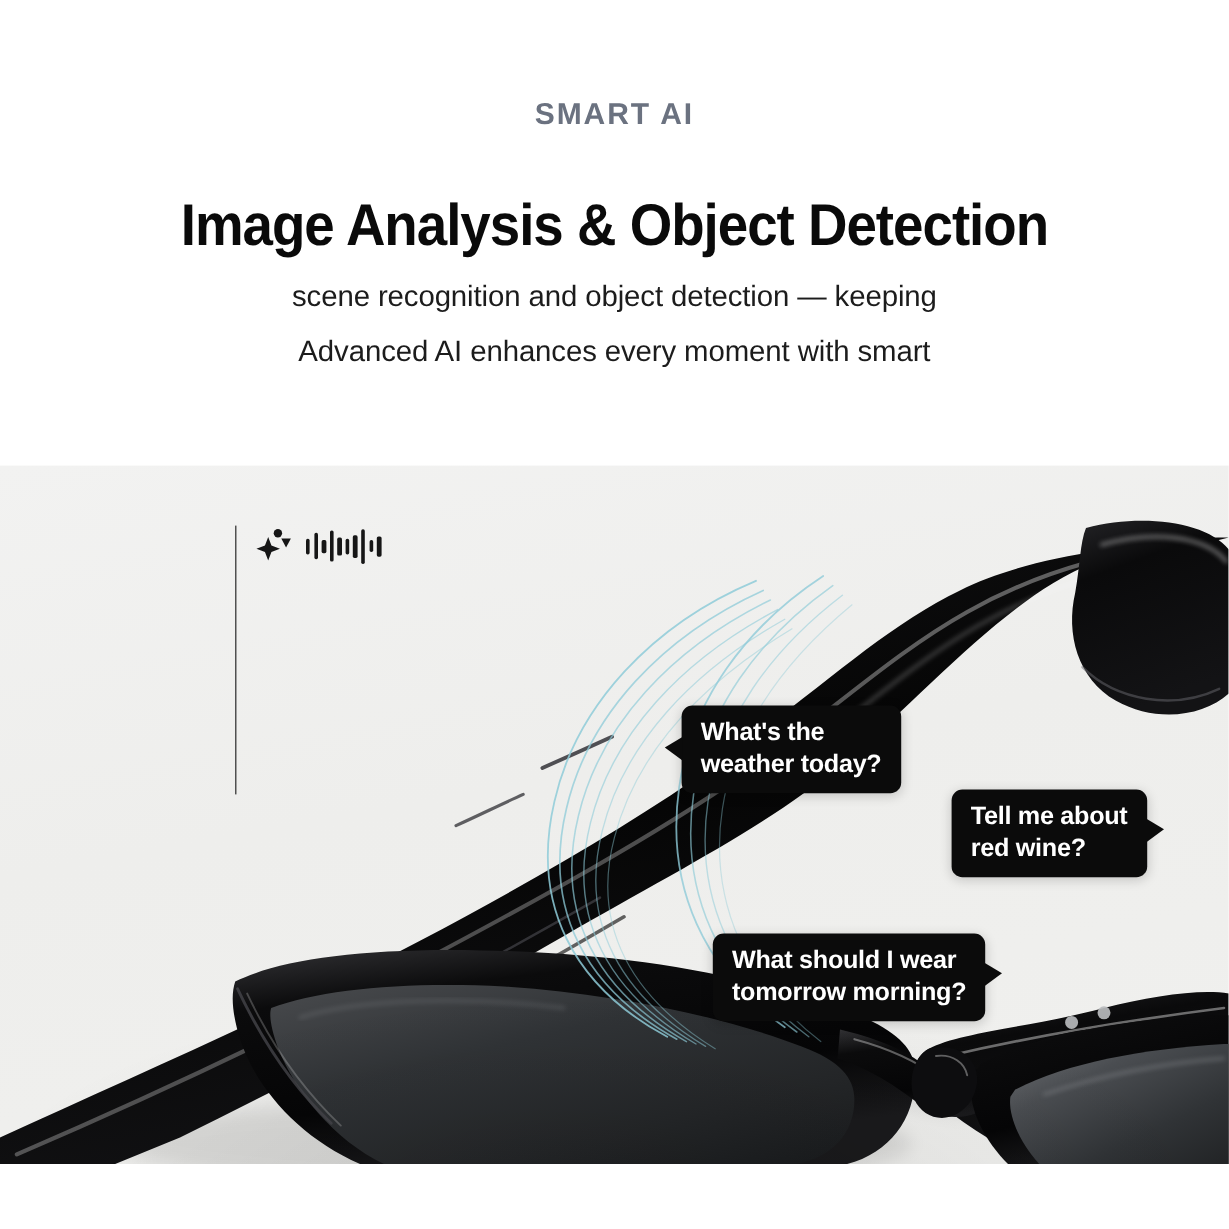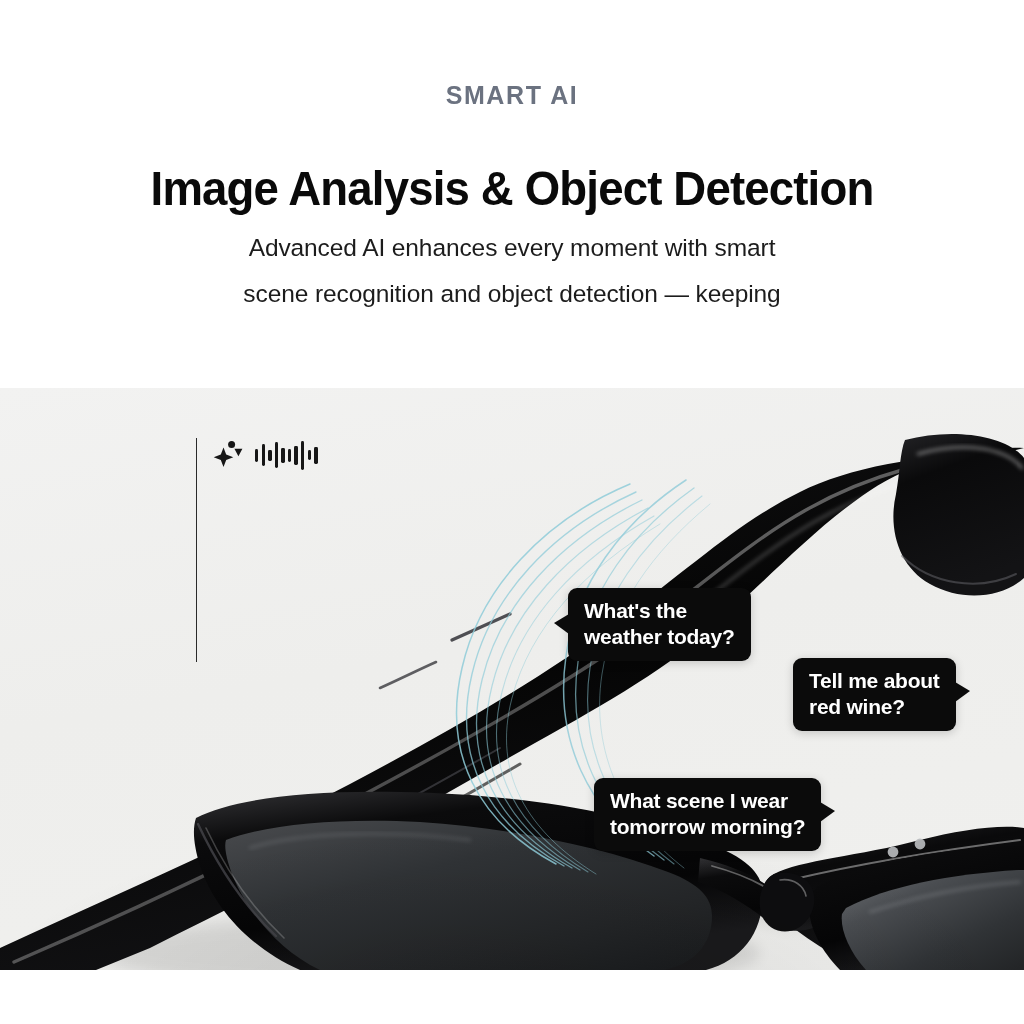--- a/index.html
+++ b/index.html
@@ -200,22 +200,22 @@
 
 <div class="page">
 
   <div class="copy-block">
 
     <div class="eyebrow">SMART AI</div>
 
     <h1 class="headline">Image Analysis &amp; Object Detection</h1>
 
     <p class="subcopy">
+      <span class="line">scene recognition and object detection — keeping</span>
       <span class="line">Advanced AI enhances every moment with smart</span>
-      <span class="line">scene recognition and object detection — keeping</span>
     </p>
   </div>
 
   <div class="photo-panel">
 
     <svg class="glasses" viewBox="0 0 1024 582">
       <defs>
         <linearGradient id="armTop" x1="0" y1="0" x2="0.35" y2="1">
           <stop offset="0%" stop-color="#2b2b2d"></stop>
           <stop offset="18%" stop-color="#0e0e0f"></stop>
@@ -412,21 +412,21 @@
     </div>
 
     <div class="bubble tail-right" id="bubble-wine">
       <span class="tail"></span>
       <span>Tell me about</span>
       <span>red wine?</span>
     </div>
 
     <div class="bubble tail-right" id="bubble-wear">
       <span class="tail"></span>
-      <span>What scene I wear</span>
+      <span>What should I wear</span>
       <span>tomorrow morning?</span>
     </div>
 
     <div class="floor-shade"></div>
   </div>
 
   <div class="panel-bottom-white"></div>
 
 </div>
 

